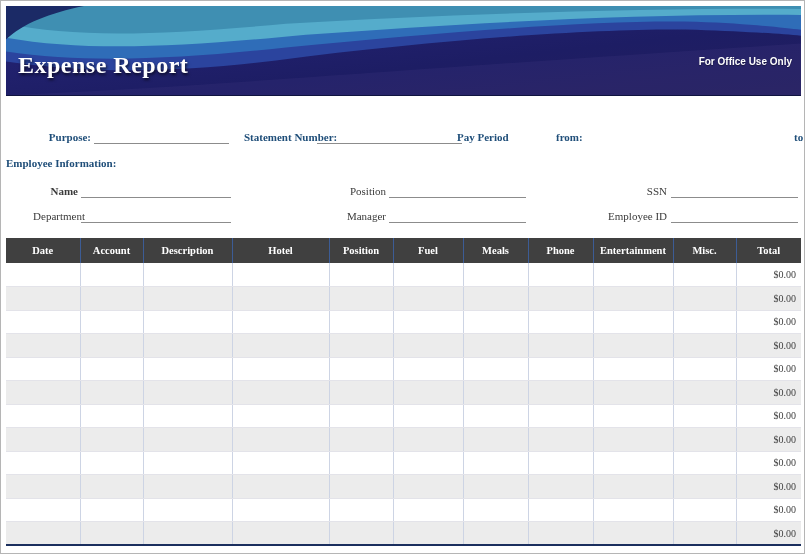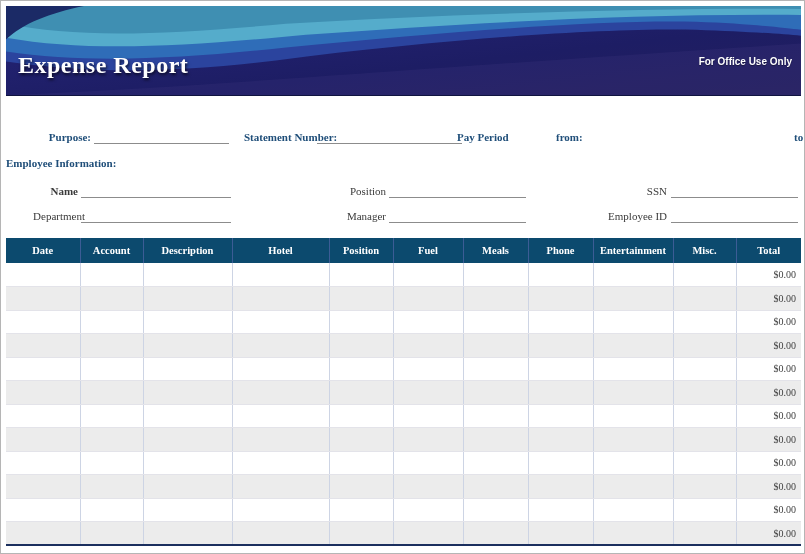--- a/index.html
+++ b/index.html
@@ -32,21 +32,21 @@
   .lbl.blue { color:#1f4e79; font-weight:bold; }
   .lbl.dark { color:#3a3a3a; }
   .field-line { position:absolute; border-top:1px solid #8c8c8c; height:0; cursor:text; }
   
   .expense-table {
     position:absolute; left:5px; top:237px; width:795px;
     border-collapse:collapse; table-layout:fixed;
     border-bottom:2px solid #1b2f5e;
   }
   .expense-table th {
-    background:#0c4a6e; color:#ffffff; font-weight:bold;
+    background:#404040; color:#ffffff; font-weight:bold;
     font-size:10.5px; height:25px; text-align:center;
     border-right:1px solid #3c5c95; overflow:hidden; white-space:nowrap;
   }
   .expense-table th:last-child { border-right:none; }
   .expense-table td {
     height:23.5px; font-size:10px; color:#3f3f3f;
     border-right:1px solid #cdd4e4; border-bottom:1px solid #e3e3e9;
   }
   .expense-table td:last-child { border-right:none; }
   .expense-table tbody tr:nth-child(even) td { background:#ececec; }

